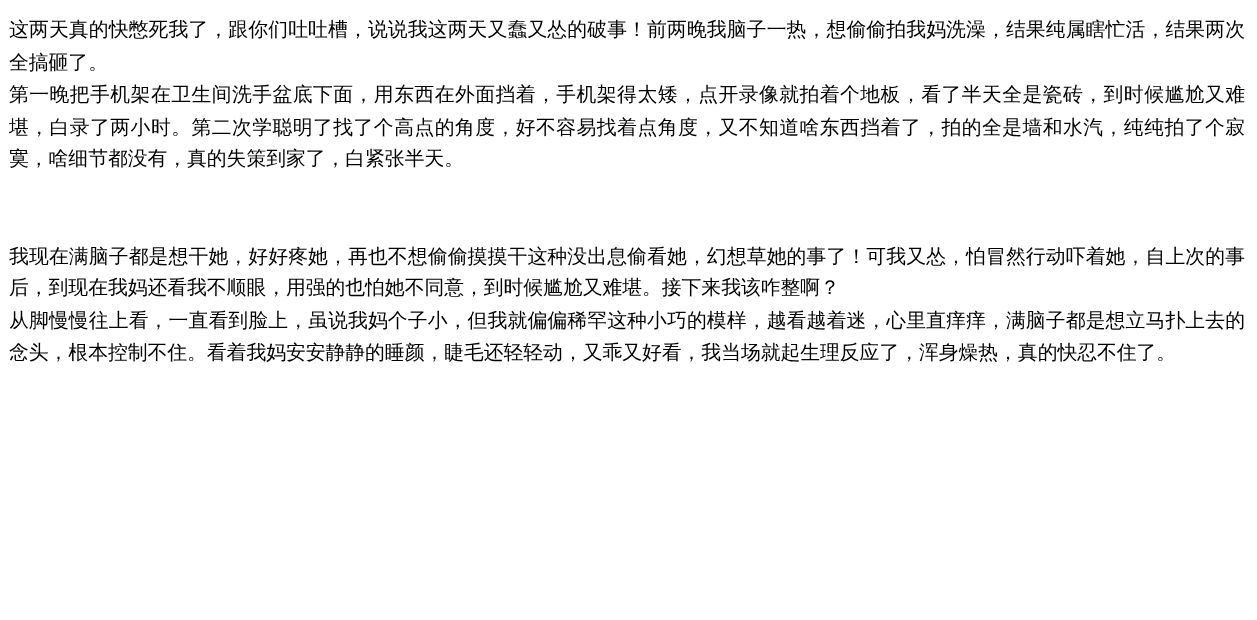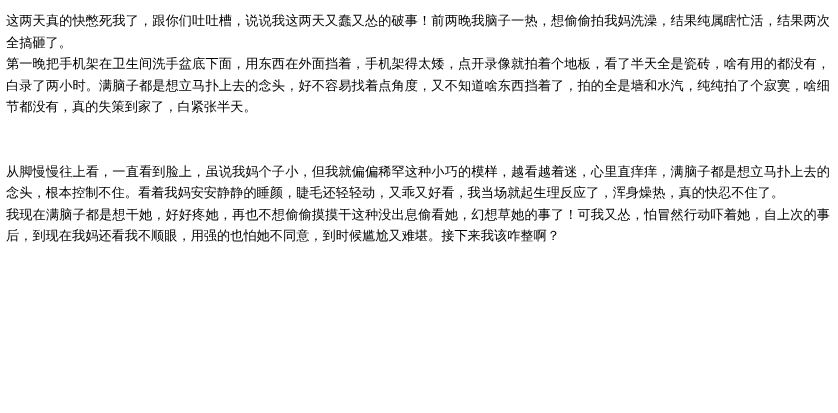--- a/index.html
+++ b/index.html
@@ -31,18 +31,18 @@
   }
   .gap {
     height: 21.5px;
   }
 </style>
 </head>
 <body>
 
 <div class="page">
   <p class="para">这两天真的快憋死我了，跟你们吐吐槽，说说我这两天又蠢又怂的破事！前两晚我脑子一热，想偷偷拍我妈洗澡，结果纯属瞎忙活，结果两次全搞砸了。</p>
-  <p class="para">第一晚把手机架在卫生间洗手盆底下面，用东西在外面挡着，手机架得太矮，点开录像就拍着个地板，看了半天全是瓷砖，啥有用的都没有，白录了两小时。满脑子都是想立马扑上去的念头，好不容易找着点角度，又不知道啥东西挡着了，拍的全是墙和水汽，纯纯拍了个寂寞，啥细节都没有，真的失策到家了，白紧张半天。</p>
+  <p class="para">第一晚把手机架在卫生间洗手盆底下面，用东西在外面挡着，手机架得太矮，点开录像就拍着个地板，看了半天全是瓷砖，到时候尴尬又难堪，白录了两小时。第二次学聪明了找了个高点的角度，好不容易找着点角度，又不知道啥东西挡着了，拍的全是墙和水汽，纯纯拍了个寂寞，啥细节都没有，真的失策到家了，白紧张半天。</p>
   <div class="gap"></div>
   <div class="gap"></div>
+  <p class="para">我现在满脑子都是想干她，好好疼她，再也不想偷偷摸摸干这种没出息偷看她，幻想草她的事了！可我又怂，怕冒然行动吓着她，自上次的事后，到现在我妈还看我不顺眼，用强的也怕她不同意，到时候尴尬又难堪。接下来我该咋整啊？</p>
   <p class="para">从脚慢慢往上看，一直看到脸上，虽说我妈个子小，但我就偏偏稀罕这种小巧的模样，越看越着迷，心里直痒痒，满脑子都是想立马扑上去的念头，根本控制不住。看着我妈安安静静的睡颜，睫毛还轻轻动，又乖又好看，我当场就起生理反应了，浑身燥热，真的快忍不住了。</p>
-  <p class="para">我现在满脑子都是想干她，好好疼她，再也不想偷偷摸摸干这种没出息偷看她，幻想草她的事了！可我又怂，怕冒然行动吓着她，自上次的事后，到现在我妈还看我不顺眼，用强的也怕她不同意，到时候尴尬又难堪。接下来我该咋整啊？</p>
 </div>
 
 </body></html>

